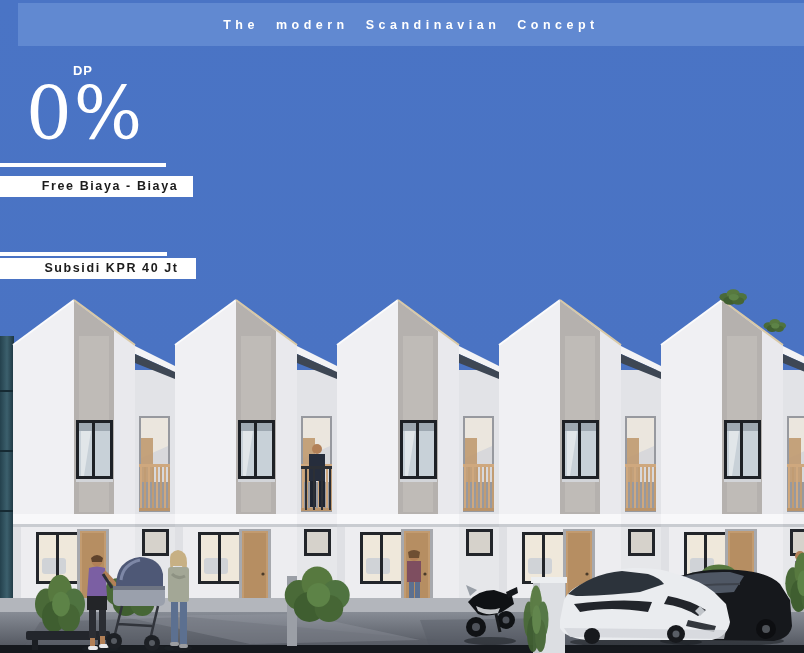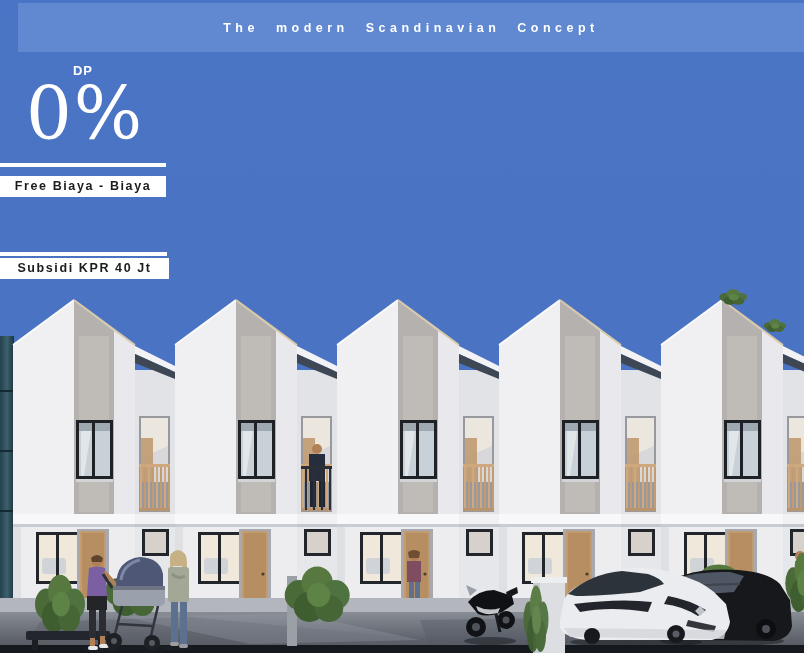--- a/index.html
+++ b/index.html
@@ -4,30 +4,30 @@
 <style>
   :root{
     --background:#4a74c5; --band:#6189d1; --badge_bg:#ffffff; --badge_text:#1c1c1c;
     --text_light:#ffffff; --facade:#f0f0f3; --roof_stripe:#b5b1ae; --door_wood:#c29b70;
     --hedge_green:#57793f; --pavement_dark:#4a4e57;
   }
   html,body{margin:0;padding:0;}
   .poster{position:relative;width:804px;height:653px;overflow:hidden;
     background:linear-gradient(180deg,var(--background) 0%, #4a73c3 55%, #4f77c6 100%);
     font-family:"Liberation Sans",sans-serif;}
-  .top-banner{position:absolute;left:18px;top:3px;width:786px;height:49px;background:var(--band);
+  .top-banner{position:absolute;left:18px;top:3px;width:786px;height:43px;background:var(--band);
     display:flex;flex-direction:column;justify-content:center;align-items:center;gap:16px;color:var(--text_light);}
   .banner-l1{font-size:12.5px;font-weight:bold;letter-spacing:4.5px;word-spacing:9px;}
   .banner-l2{font-size:12px;font-weight:bold;letter-spacing:4.5px;word-spacing:9px;}
   .dp-block{position:absolute;left:26px;top:63px;width:114px;text-align:center;color:var(--text_light);}
   .dp-label{font-size:13px;font-weight:bold;letter-spacing:1px;}
   .dp-value{font-family:"DejaVu Serif",serif;font-size:72px;line-height:0.98;letter-spacing:2px;margin-top:1px;}
   .divider{position:absolute;left:0;height:4px;background:var(--badge_bg);}
   .offer-badge{position:absolute;left:0;height:21px;line-height:21px;background:var(--badge_bg);
-    color:var(--badge_text);font-size:12.5px;font-weight:bold;letter-spacing:1.6px;text-align:center;}
+    color:var(--badge_text);font-size:12.5px;font-weight:bold;letter-spacing:1.6px;text-align:center;padding-left:27px;}
   .headline{position:absolute;right:13px;top:112px;text-align:right;color:var(--text_light);
     font-size:31px;line-height:44px;font-weight:bold;letter-spacing:0.5px;}
   svg.scene{position:absolute;left:0;top:0;}
 </style>
 </head>
 <body>
 
 <div class="poster">
 
   <svg class="scene" width="804" height="653" viewBox="0 0 804 653" aria-hidden="true">

